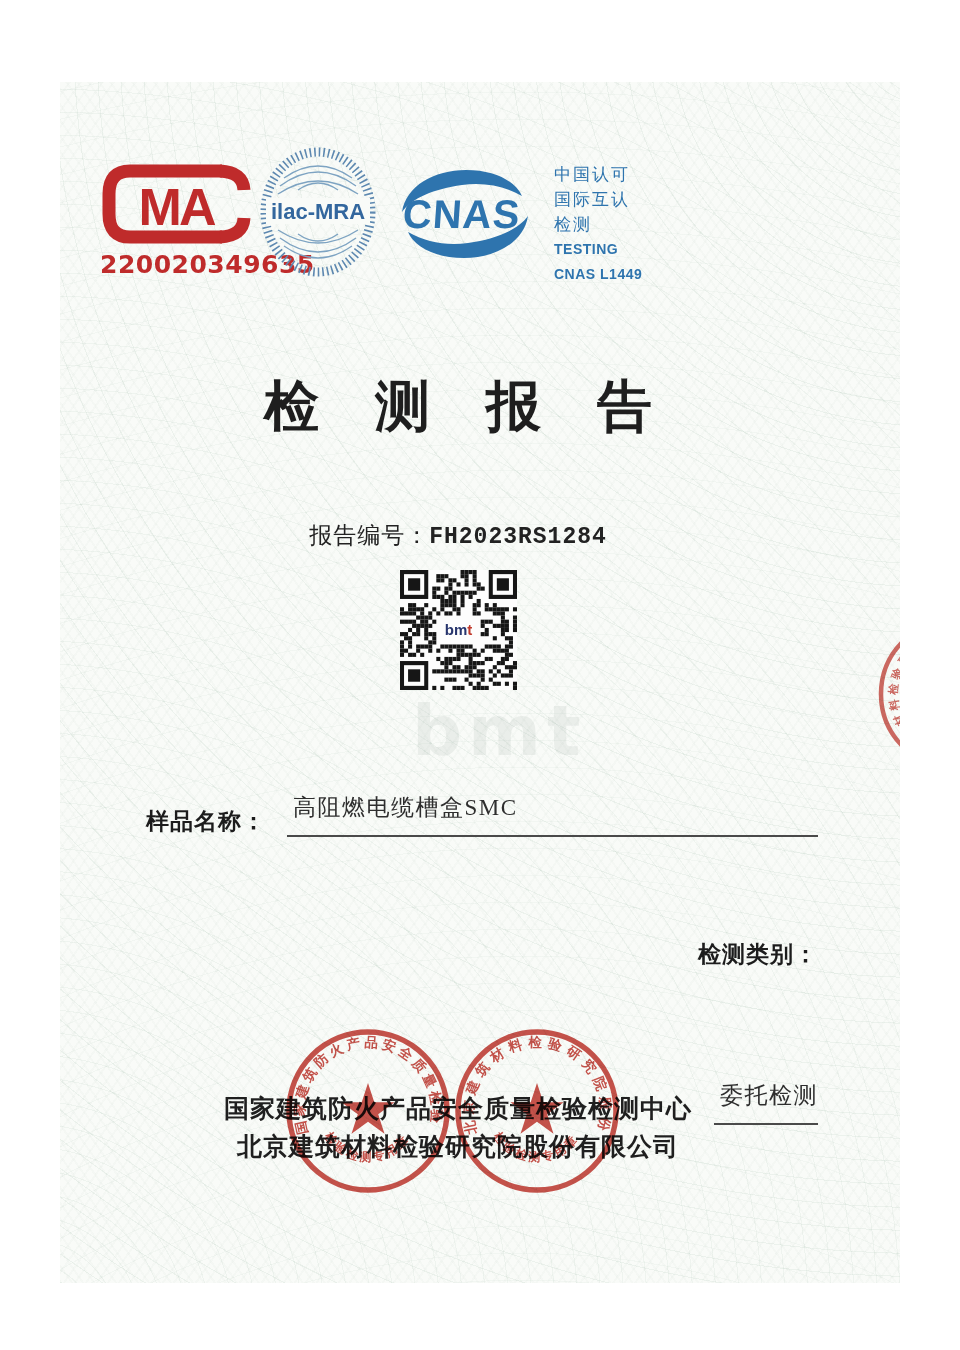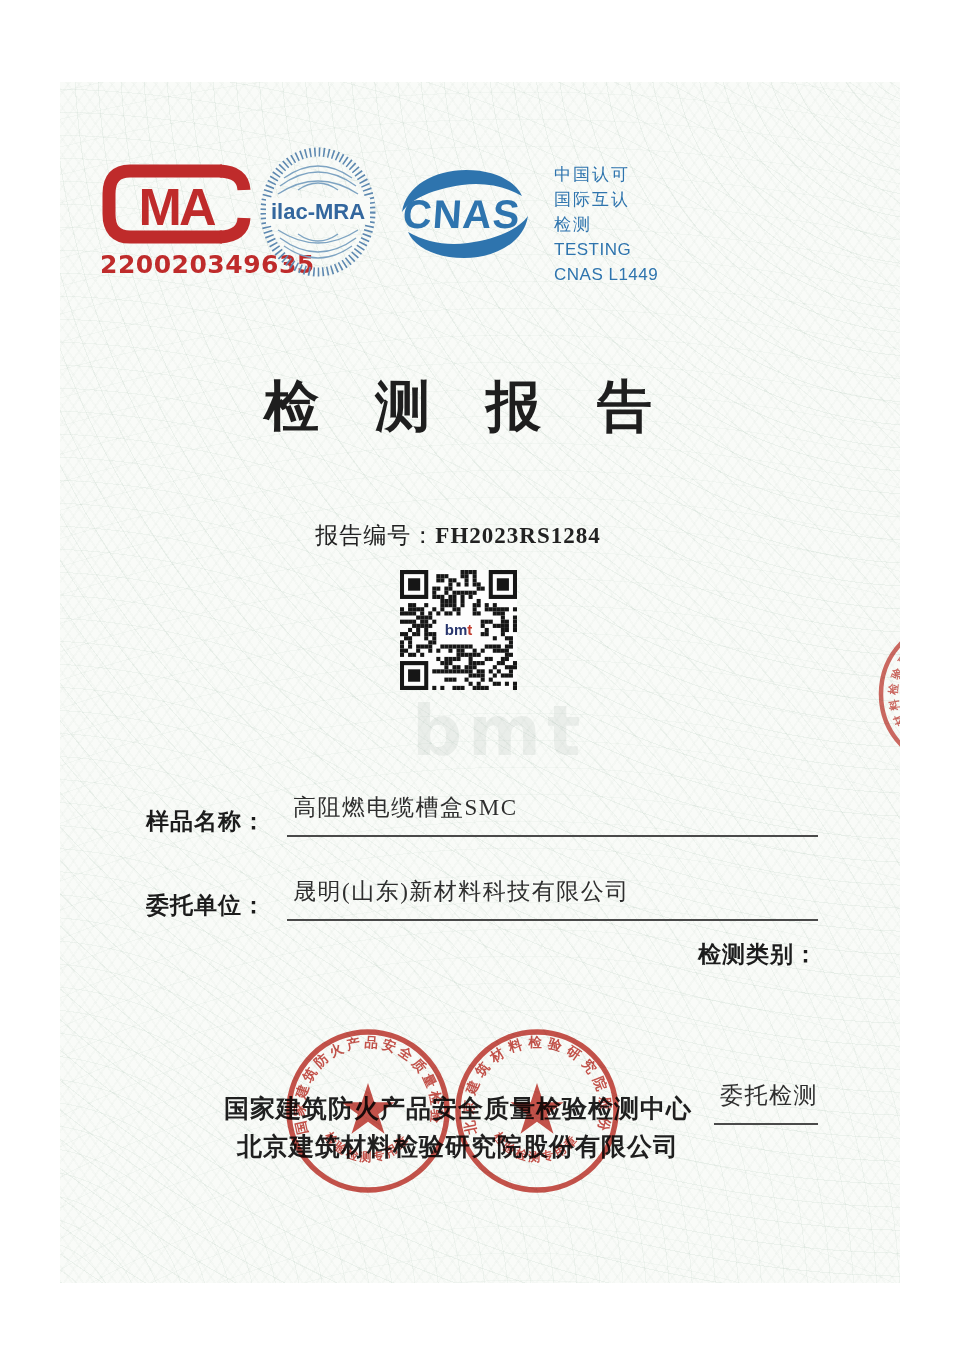--- a/index.html
+++ b/index.html
@@ -18,31 +18,31 @@
       repeating-linear-gradient(-55deg, rgba(160,182,166,.05) 0 2px, transparent 2px 9px);
   }
 
   
   .cma { position:absolute; left:40px; top:82px; width:152px; text-align:left; }
   .cma .num { margin-top:2px; font-weight:bold; font-size:25px; letter-spacing:.5px; color:#bf2b2b; font-family:"DejaVu Sans", sans-serif; }
   .ilac { position:absolute; left:198px; top:64px; width:120px; height:132px; }
   .cnas-logo { position:absolute; left:338px; top:84px; width:134px; height:96px; }
   .accred { position:absolute; left:494px; top:72px; color:#2e74ae;margin-top:8px; }
   .accred .zh { font-family:"Liberation Serif", serif; font-size:17px; line-height:25px; letter-spacing:2px; }
-  .accred .en { font-weight:normal; font-size:17px; line-height:25px; letter-spacing:.5px; }
+  .accred .en { font-weight:bold; font-size:14px; line-height:25px; letter-spacing:.5px; }
 
   
   .title {
     position:absolute; left:0; right:44px; top:288px; text-align:center;
     font-family:Liberation Mono, monospace; font-weight:900; font-size:55px; color:#1e1e1e;
     letter-spacing:56px; padding-left:56px; white-space:nowrap;
   }
   .report-no {
     position:absolute; left:0; right:44px; top:438px; text-align:center;
-    font-family:Liberation Serif, serif; font-size:23px; color:#222; letter-spacing:1px;
+    font-family:Liberation Mono, monospace; font-size:23px; color:#222; letter-spacing:1px;
   }
   .report-no .no { font-weight:600; }
 
   
   .qr { position:absolute; left:340px; top:488px; width:117px; height:120px; }
   .qr svg { display:block; }
   .qr-center {
     position:absolute; left:50%; top:50%; transform:translate(-50%,-50%);
     background:#fdfdfd; padding:1px 4px 2px; font-weight:bold; font-size:15px; line-height:17px;
     color:#27356d; letter-spacing:0;
@@ -408,24 +408,20 @@
         </svg>
       <div class="qr-center"><span>bm</span><span class="accent">t</span></div>
     </div>
 
     <div class="bmt-watermark">bmt</div>
 
     <div class="field-row row-1">
       <span class="flabel">样品名称：</span>
       <span class="fvalue">高阻燃电缆槽盒SMC</span>
     </div>
-    <div class="field-row row-2">
-      <span class="flabel">委托单位：</span>
-      <span class="fvalue">晟明(山东)新材料科技有限公司</span>
-    </div>
     <div class="field-row row-3">
       <span class="flabel">检测类别：</span>
       <span class="fvalue">委托检测</span>
     </div>
 
     <div class="org org-1">国家建筑防火产品安全质量检验检测中心</div>
     <div class="org org-2">北京建筑材料检验研究院股份有限公司</div>
 
     <svg class="stamp stamp-left" viewBox="0 0 168 176">
       <defs>

